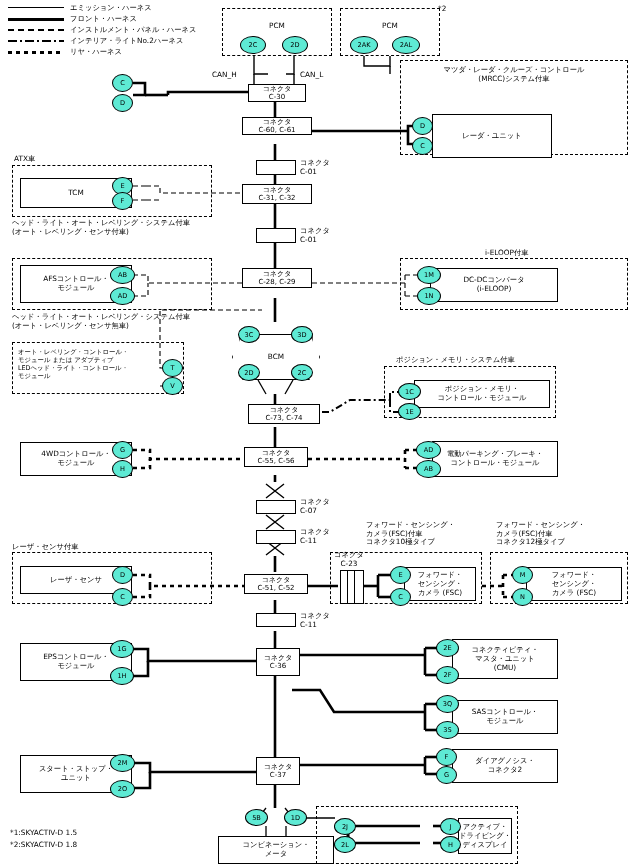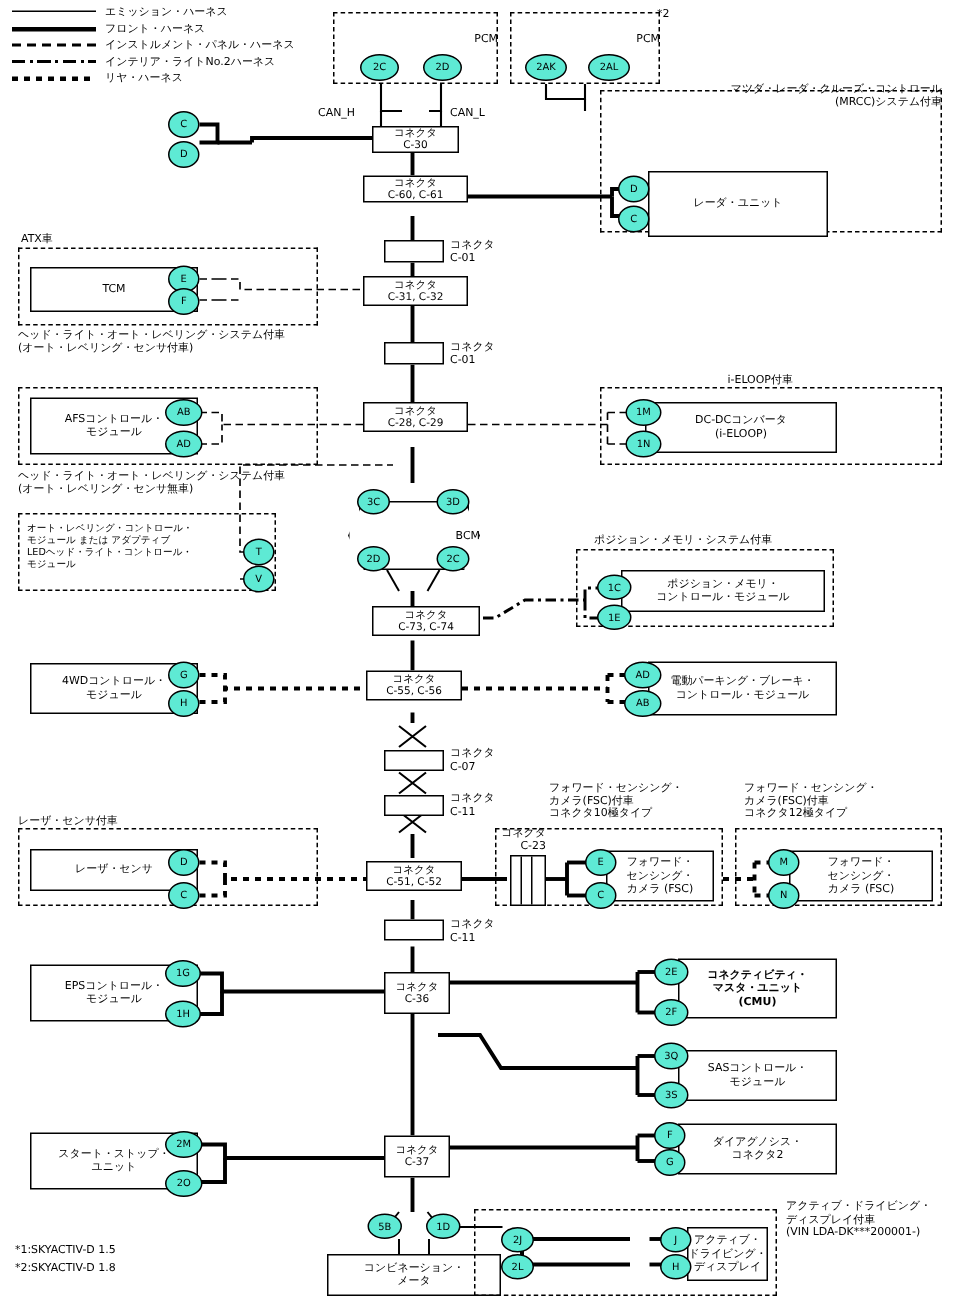--- a/index.html
+++ b/index.html
@@ -1,20 +1,20 @@
 <!DOCTYPE html>
 <html><head>
 <meta charset="utf-8">
 <style>
   html,body{margin:0;padding:0;background:#fff;}
   body{font-family:"DejaVu Sans","Liberation Sans",sans-serif;}
   #stage{position:relative;width:637px;height:867px;background:#fff;overflow:hidden;}
   .abs{position:absolute;}
   .txt{font-size:7.3px;color:#000;line-height:1.18;white-space:pre;}
-  .txt.c{text-align:right;}
+  .txt.c{text-align:center;}
   .box{position:absolute;border:1px solid #000;background:#fff;box-sizing:border-box;}
   .box .lbl{position:absolute;left:0;right:0;top:50%;transform:translateY(-50%);text-align:center;font-size:7.3px;line-height:1.2;white-space:pre;}
   .dbox{position:absolute;border:1px dashed #000;box-sizing:border-box;background:transparent;}
   .conn{position:absolute;border:1px solid #000;background:#fff;box-sizing:border-box;}
   .conn .lbl{position:absolute;left:0;right:0;top:50%;transform:translateY(-50%);text-align:center;font-size:7px;line-height:1.15;white-space:pre;}
   .circ{position:absolute;border:1px solid #000;border-radius:50%;background:#5eead4;box-sizing:border-box;}
   .circ span{position:absolute;left:0;right:0;top:50%;transform:translateY(-50%);text-align:center;font-size:6.6px;line-height:1;white-space:pre;}
   svg.ov{position:absolute;left:0;top:0;width:637px;height:867px;pointer-events:none;}
 </style>
 </head>
@@ -189,21 +189,21 @@
       <span>2AK</span>
     </div>
   <div class="circ" style="left:392px;top:36px;width:28px;height:18px;">
       <span>2AL</span>
     </div>
 
   <div class="abs txt" style="left:212px;top:71px;">CAN_H</div>
   <div class="abs txt" style="left:300px;top:71px;">CAN_L</div>
 
   <div class="dbox" style="left:400px;top:60px;width:228px;height:95px;"></div>
-  <div class="abs txt c" style="left:400px;top:55px;width:228px;">マツダ・レーダ・クルーズ・コントロール
+  <div class="abs txt c" style="left:400px;top:66px;width:228px;">マツダ・レーダ・クルーズ・コントロール
 (MRCC)システム付車</div>
 
   <div class="circ" style="left:112px;top:74px;width:21px;height:18px;">
       <span>C</span>
     </div>
   <div class="circ" style="left:112px;top:94px;width:21px;height:18px;">
       <span>D</span>
     </div>
 
   <div class="conn" style="left:248px;top:84px;width:58px;height:18px;">
@@ -435,21 +435,21 @@
     </div>
   <div class="circ" style="left:110px;top:667px;width:24px;height:18px;">
       <span>1H</span>
     </div>
 
   <div class="conn" style="left:256px;top:648px;width:44px;height:28px;">
       <div class="lbl">コネクタ
 C-36</div>
     </div>
 
-  <div class="box" style="left:452px;top:639px;width:106px;height:40px;font-weight:bold;">
+  <div class="box" style="left:452px;top:639px;width:106px;height:40px;">
       <div class="lbl">コネクティビティ・
 マスタ・ユニット
 (CMU)</div>
     </div>
   <div class="circ" style="left:436px;top:639px;width:23px;height:18px;">
       <span>2E</span>
     </div>
   <div class="circ" style="left:436px;top:666px;width:23px;height:18px;">
       <span>2F</span>
     </div>
@@ -496,23 +496,20 @@
       <div class="lbl">コンビネーション・
 メータ</div>
     </div>
   <div class="circ" style="left:245px;top:809px;width:23px;height:17px;">
       <span>5B</span>
     </div>
   <div class="circ" style="left:284px;top:809px;width:23px;height:17px;">
       <span>1D</span>
     </div>
 
-  <div class="abs txt" style="left:524px;top:800px;">アクティブ・ドライビング・
-ディスプレイ付車
-(VIN LDA-DK***200001-)</div>
   <div class="dbox" style="left:316px;top:806px;width:202px;height:58px;"></div>
   <div class="box" style="left:458px;top:818px;width:54px;height:36px;">
       <div class="lbl">アクティブ・
 ドライビング・
 ディスプレイ</div>
     </div>
   <div class="circ" style="left:334px;top:818px;width:22px;height:17px;">
       <span>2J</span>
     </div>
   <div class="circ" style="left:334px;top:836px;width:22px;height:17px;">

